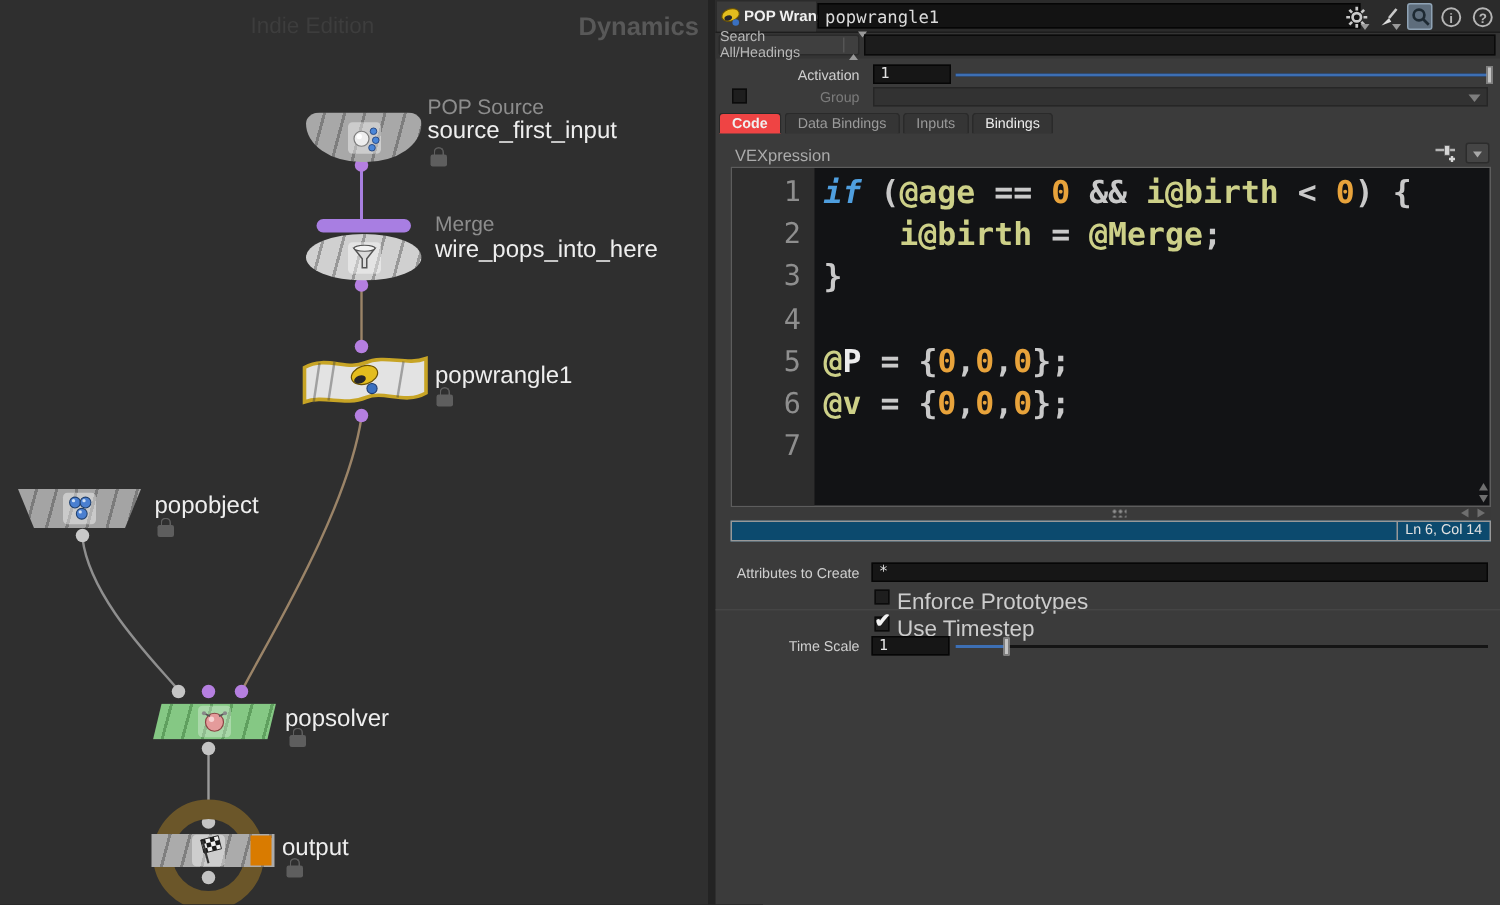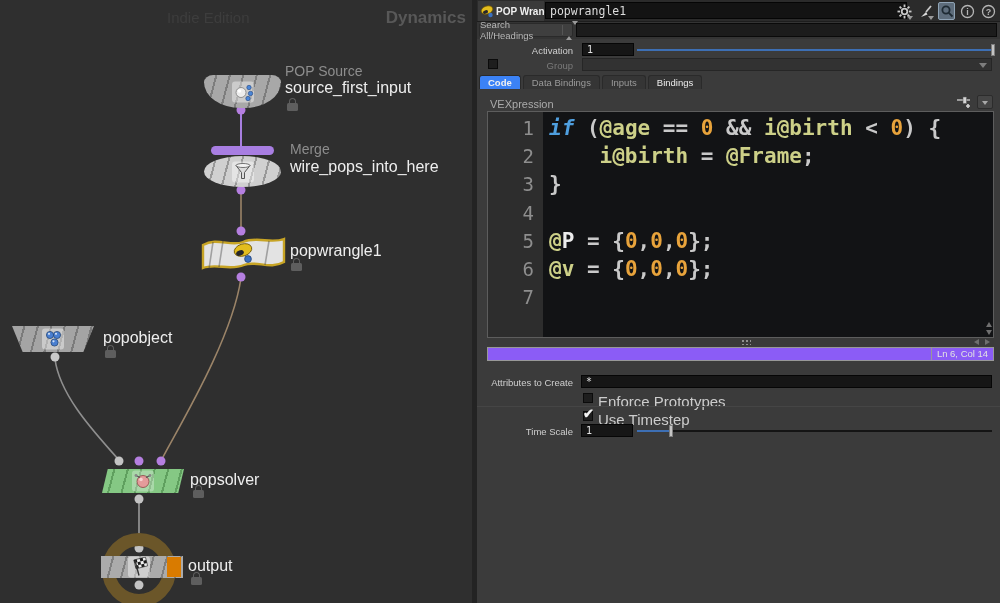--- a/index.html
+++ b/index.html
@@ -64,21 +64,21 @@
   .slider .handle{position:absolute;top:0;width:4px;height:12px;background:#c4c4c4;border:1px solid #7e7e7e;box-sizing:border-box;}
   .cb{position:absolute;width:10px;height:10px;background:#1e1e1e;border:1px solid #0b0b0b;box-sizing:border-box;}
   .cb .tick{display:none;position:absolute;left:-1px;top:-6px;font-size:13px;font-weight:bold;color:#f2f2f2;}
   .cb.checked .tick{display:block;}
   .grouparrow{position:absolute;right:4px;top:4px;width:0;height:0;border-left:4px solid transparent;border-right:4px solid transparent;border-top:5px solid #7e7e7e;}
   #groupfield{position:absolute;left:105px;top:0;width:410px;height:13px;background:#323232;border:1px solid #262626;box-sizing:border-box;}
 
   #tabbar{position:absolute;left:2px;top:75px;height:14px;display:flex;gap:2px;}
   .tab{height:14px;padding:0 8px;background:#353535;border:1px solid #2a2a2a;border-bottom:none;border-radius:3px 3px 0 0;
     font-size:9.5px;color:#9a9a9a;display:flex;align-items:center;box-sizing:border-box;}
-  .tab.active{background:#3b82f6;color:#f0f0f0;font-weight:bold;}
+  .tab.active{background:#ef4444;color:#f0f0f0;font-weight:bold;}
   .tab.boldtab{color:#ececec;font-weight:normal;}
 
   #vexrow{position:absolute;left:0;top:92px;width:523px;height:19px;}
   #vexlabel{position:absolute;left:13px;top:6px;font-size:11px;color:#ababab;}
   #vexicons{position:absolute;right:7px;top:2px;display:flex;gap:4px;align-items:center;}
   #vexdd{width:16px;height:14px;background:#454545;border:1px solid #2c2c2c;border-radius:2px;position:relative;box-sizing:border-box;}
   #vexdd .ddc{position:absolute;left:4px;top:5px;width:0;height:0;border-left:3.5px solid transparent;border-right:3.5px solid transparent;border-top:4.5px solid #a8a8a8;}
 
   #editor{position:absolute;left:10px;top:111px;width:507px;height:227px;background:#121315;border:1px solid #5d5d5d;box-sizing:border-box;display:flex;}
   #gutter{width:55px;background:#2d2d2d;padding-top:2px;box-sizing:border-box;}
@@ -90,21 +90,21 @@
   #vscrollbtns{position:absolute;right:1px;bottom:2px;display:flex;flex-direction:column;gap:3px;}
   .tinytri-u{width:0;height:0;border-left:3.5px solid transparent;border-right:3.5px solid transparent;border-bottom:5px solid #6f6f6f;}
   .tinytri-d{width:0;height:0;border-left:3.5px solid transparent;border-right:3.5px solid transparent;border-top:5px solid #6f6f6f;}
   #hstrip{position:absolute;left:10px;top:338px;width:507px;height:8px;background:#3a3a3a;}
   #hgrip{position:absolute;left:50%;top:1px;width:10px;height:6px;
     background-image:radial-gradient(circle, #909090 1px, transparent 1.2px);background-size:4px 4px;}
   #harrows{position:absolute;right:4px;top:1px;display:flex;gap:6px;}
   .tinytri-l{width:0;height:0;border-top:3.5px solid transparent;border-bottom:3.5px solid transparent;border-right:5px solid #6f6f6f;}
   .tinytri-r{width:0;height:0;border-top:3.5px solid transparent;border-bottom:3.5px solid transparent;border-left:5px solid #6f6f6f;}
 
-  #statusbar{position:absolute;left:10px;top:347px;width:507px;height:14px;background:#8b5cf6;border:1px solid #989898;box-sizing:border-box;}
+  #statusbar{position:absolute;left:10px;top:347px;width:507px;height:14px;background:#0c4a6e;border:1px solid #989898;box-sizing:border-box;}
   #statuscell{position:absolute;right:0;top:0;width:61px;height:12px;border-left:1px solid #989898;
     font-size:9.5px;color:#e2e2e2;text-align:center;line-height:12px;}
 
   #belowsep{position:absolute;left:0;top:406px;width:523px;height:1px;background:#454545;}
   .cblabel{position:absolute;left:121px;top:1px;font-size:15px;color:#cccccc;}
 
   
   svg text{font-family:"Liberation Sans",sans-serif;}
 </style>
 </head>
@@ -340,21 +340,21 @@
           <div class="ln">1</div>
           <div class="ln">2</div>
           <div class="ln">3</div>
           <div class="ln">4</div>
           <div class="ln">5</div>
           <div class="ln">6</div>
           <div class="ln">7</div>
         </div>
       <div id="codearea">
           <div class="cl"><span class="tok-kw">if</span><span class="tok-pn"> (</span><span class="tok-at">@age</span><span class="tok-pn"> </span><span class="tok-op">==</span><span class="tok-pn"> </span><span class="tok-nm">0</span><span class="tok-pn"> </span><span class="tok-op">&amp;&amp;</span><span class="tok-pn"> </span><span class="tok-at">i@birth</span><span class="tok-pn"> </span><span class="tok-op">&lt;</span><span class="tok-pn"> </span><span class="tok-nm">0</span><span class="tok-pn">) {</span></div>
-          <div class="cl"><span class="tok-pn">    </span><span class="tok-at">i@birth</span><span class="tok-pn"> </span><span class="tok-op">=</span><span class="tok-pn"> </span><span class="tok-at">@Frame</span><span class="tok-pn">;</span></div>
+          <div class="cl"><span class="tok-pn">    </span><span class="tok-at">i@birth</span><span class="tok-pn"> </span><span class="tok-op">=</span><span class="tok-pn"> </span><span class="tok-at">@Merge</span><span class="tok-pn">;</span></div>
           <div class="cl"><span class="tok-pn">}</span></div>
           <div class="cl"></div>
           <div class="cl"><span class="tok-at">@</span><span class="tok-gl">P</span><span class="tok-pn"> </span><span class="tok-op">=</span><span class="tok-pn"> {</span><span class="tok-nm">0</span><span class="tok-pn">,</span><span class="tok-nm">0</span><span class="tok-pn">,</span><span class="tok-nm">0</span><span class="tok-pn">};</span></div>
           <div class="cl"><span class="tok-at">@v</span><span class="tok-pn"> </span><span class="tok-op">=</span><span class="tok-pn"> {</span><span class="tok-nm">0</span><span class="tok-pn">,</span><span class="tok-nm">0</span><span class="tok-pn">,</span><span class="tok-nm">0</span><span class="tok-pn">};</span></div>
           <div class="cl"></div>
         </div>
       <div id="vscrollbtns">
         <div class="tinytri-u"></div>
           <div class="tinytri-d"></div>
       </div>

